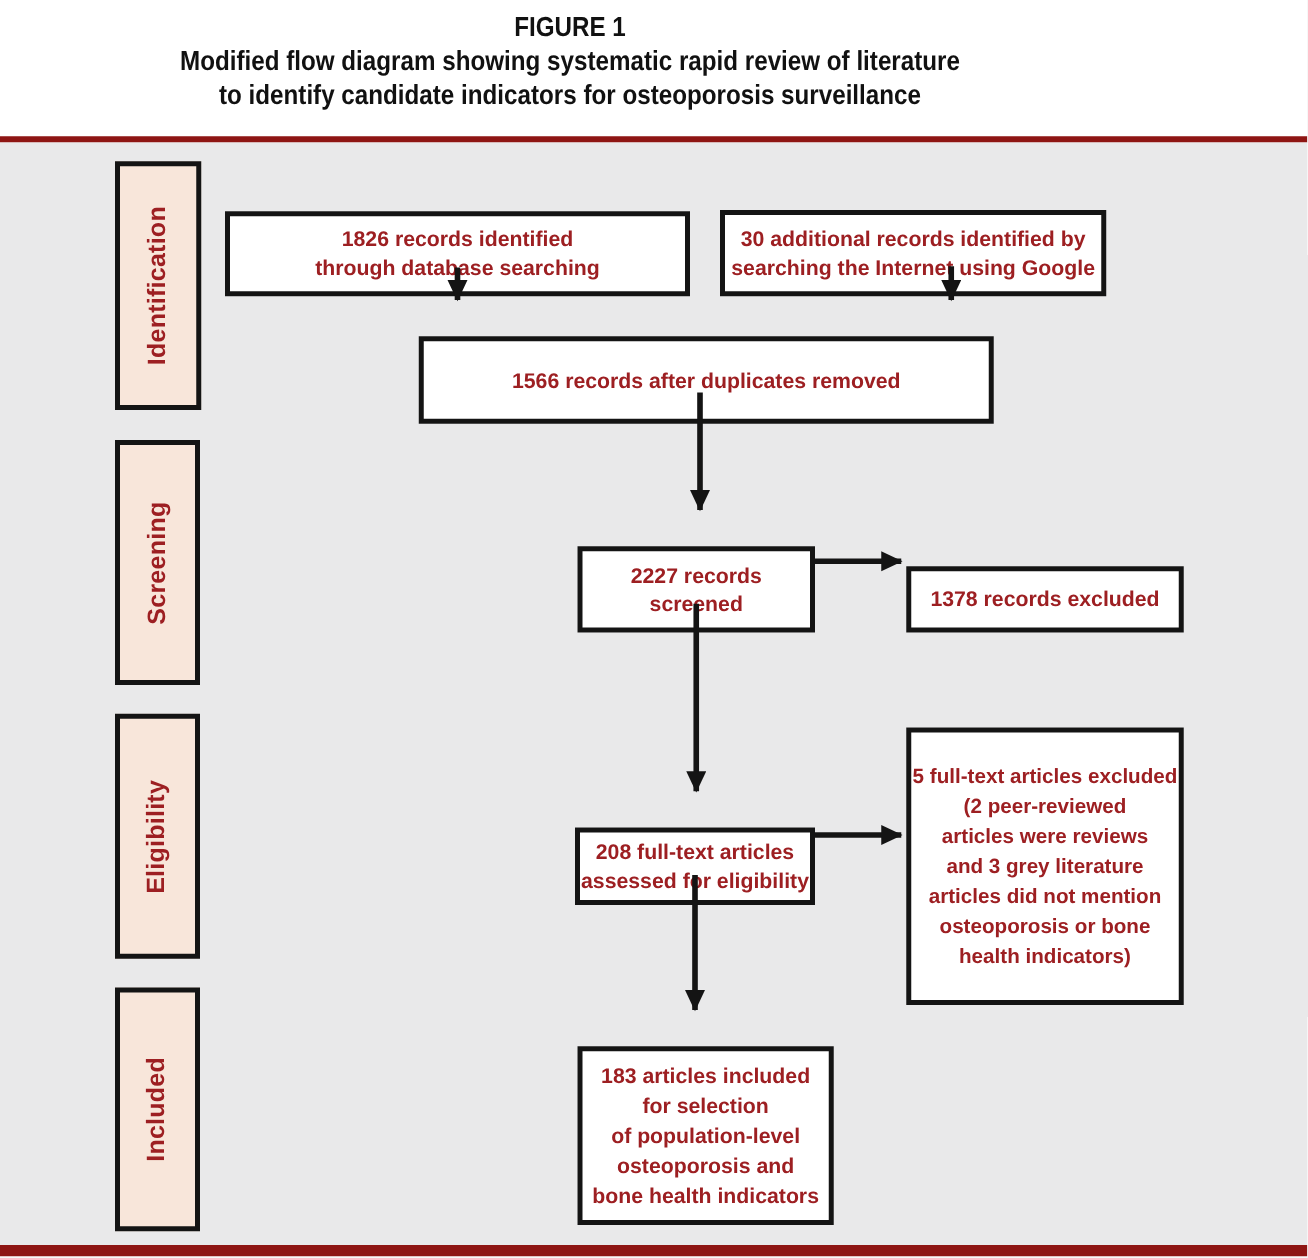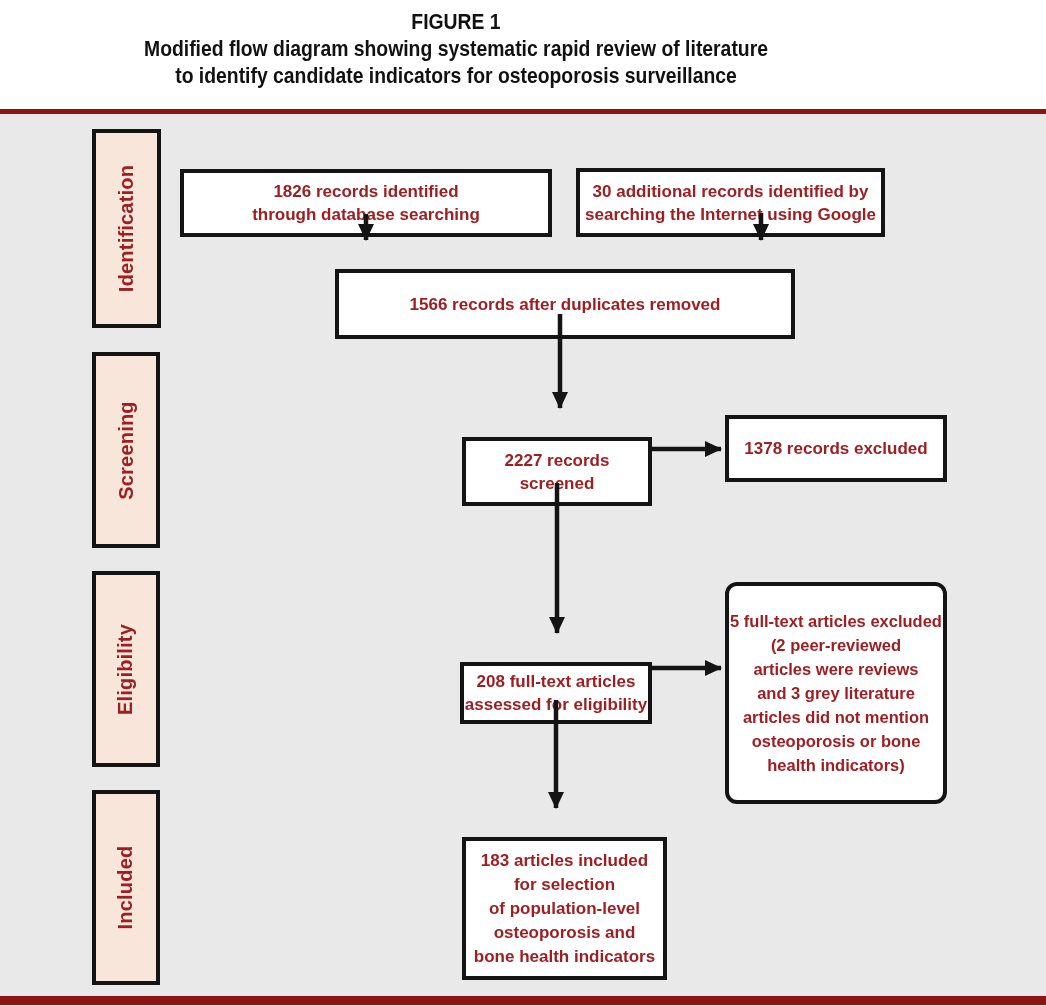--- a/index.html
+++ b/index.html
@@ -26,23 +26,23 @@
   #stage-eligibility    { left:92px; top:571px; width:68px; height:196px; }
   #stage-included       { left:92px; top:790px; width:68px; height:195px; }
 
   
   .fbox { position:absolute; background:#ffffff; border:4px solid #141414; display:flex; align-items:center; justify-content:center; text-align:center;margin-top:24px; }
   .fbox span { white-space:pre-line; font-weight:bold; font-size:17px; line-height:23px; color:#9d1f22; }
   #box-database  { left:180px; top:145px; width:372px; height:68px; }
   #box-google    { left:576px; top:144px; width:309px; height:69px; }
   #box-dedup     { left:335px; top:245px; width:460px; height:70px; }
   #box-screened  { left:462px; top:413px; width:190px; height:69px; }
-  #box-excluded  { left:725px; top:391px; width:222px; height:67px; }
+  #box-excluded  { left:725px; top:429px; width:222px; height:53px; }
   #box-fulltext  { left:460px; top:638px; width:192px; height:62px; }
-  #box-ft-excluded { left:725px; top:558px; width:222px; height:222px;border-radius:12px; }
+  #box-ft-excluded { left:725px; top:558px; width:222px; height:222px; }
   #box-ft-excluded span { line-height:24px; font-size:16.5px; }
   #box-included  { left:462px; top:813px; width:205px; height:143px; }
   #box-included span { line-height:24px; }
 
   
   .arrows { position:absolute; top:0; left:0; width:1046px; height:1006px; pointer-events:none; }
 </style>
 </head>
 <body>
 

